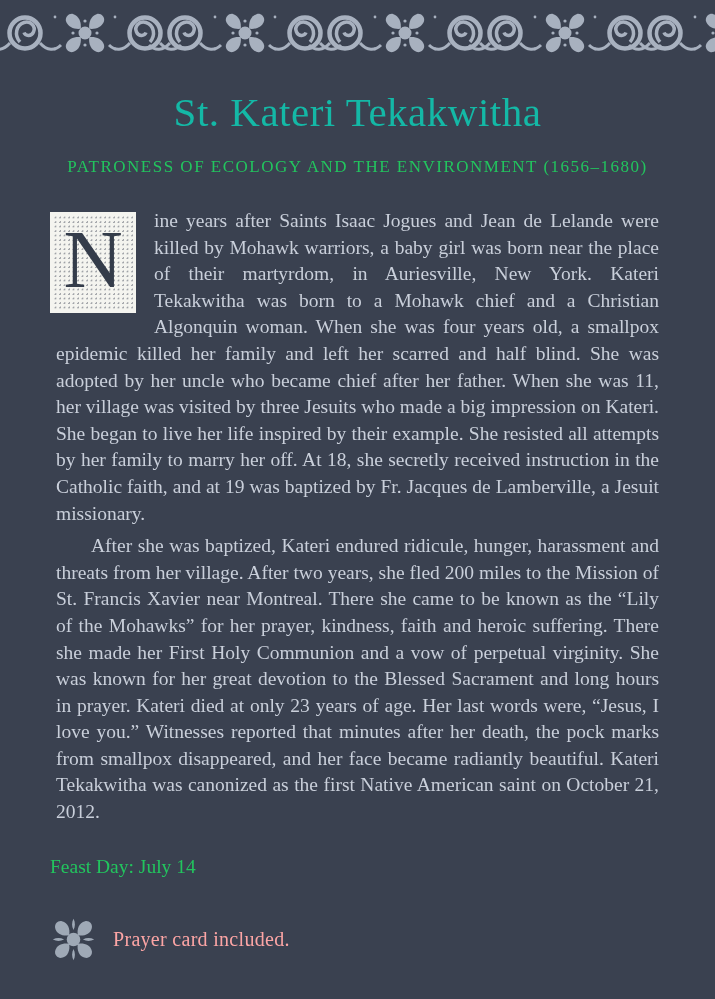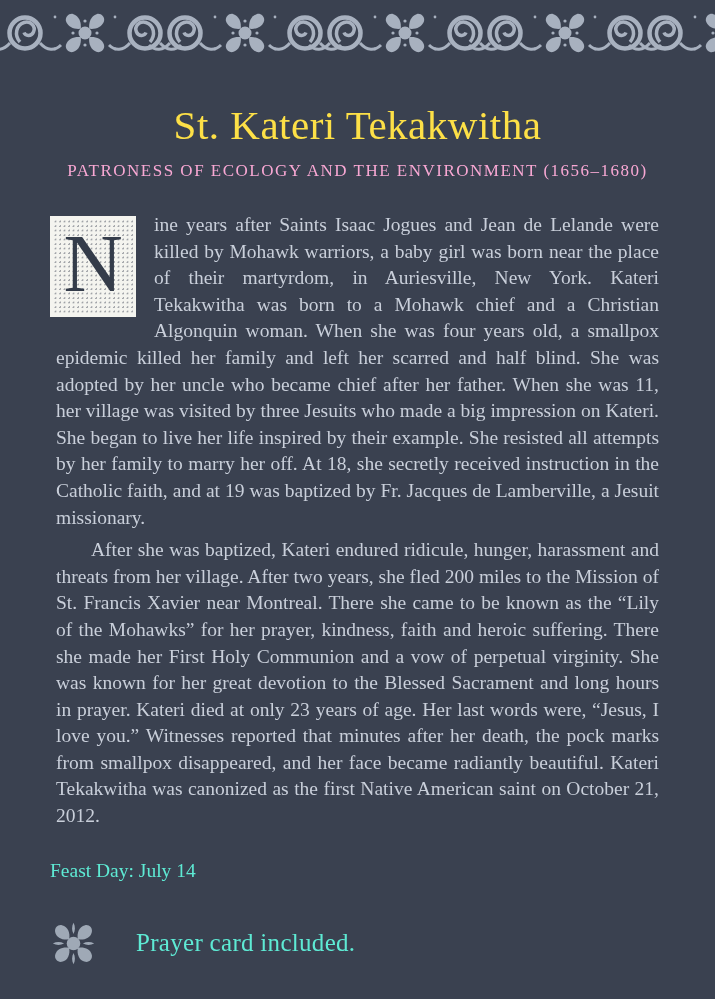--- a/index.html
+++ b/index.html
@@ -25,33 +25,33 @@
     margin-top: 8px;
     width: 715px;
     height: 50px;
     overflow: hidden;
   }
   
   .header {
     text-align: center;
   }
   .page-title {
-    margin-top: 43px;
+    margin-top: 30px;
     font-size: 41px;
     line-height: 48px;
     font-weight: normal;
-    color: #fde047;
+    color: #14b8a6;
     letter-spacing: 0.5px;
   }
   .page-subtitle {
-    margin-top: 11px;
+    margin-top: 20px;
     font-size: 17px;
     line-height: 22px;
     letter-spacing: 1.5px;
-    color: #f9a8d4;
+    color: #22c55e;
     font-weight: normal;
   }
   
   .body-text {
     margin: 30px 50px 0 50px;
     width: 615px;
     font-size: 19.5px;
     line-height: 26.6px;
     text-align: justify;
     color: #c9cfda;
@@ -81,34 +81,33 @@
   p.para {
     margin: 6px;
   }
   p.para-2 {
     text-indent: 35px;
   }
   .feast-day {
     margin: 28px 50px 0 50px;
     font-size: 19.5px;
     line-height: 26px;
-    color: #5eead4;
+    color: #22c55e;
   }
   
   .prayer-row {
     margin: 36px 50px 0 50px;
     display: flex;
     align-items: center;
     gap: 16px;
   }
   .prayer-note {
-    font-size: 25px;
-    color: #5eead4;
+    font-size: 20px;
+    color: #fca5a5;
     letter-spacing: 0.3px;
-    margin-left: 23px;
   }
 </style>
 </head>
 <body>
 
 <div class="card">
 
   <div class="ornament-band">
     <svg width="800" height="50" viewBox="0 0 800 50" fill="#a8b1bf" stroke="#a8b1bf" stroke-width="0">
       <defs>

